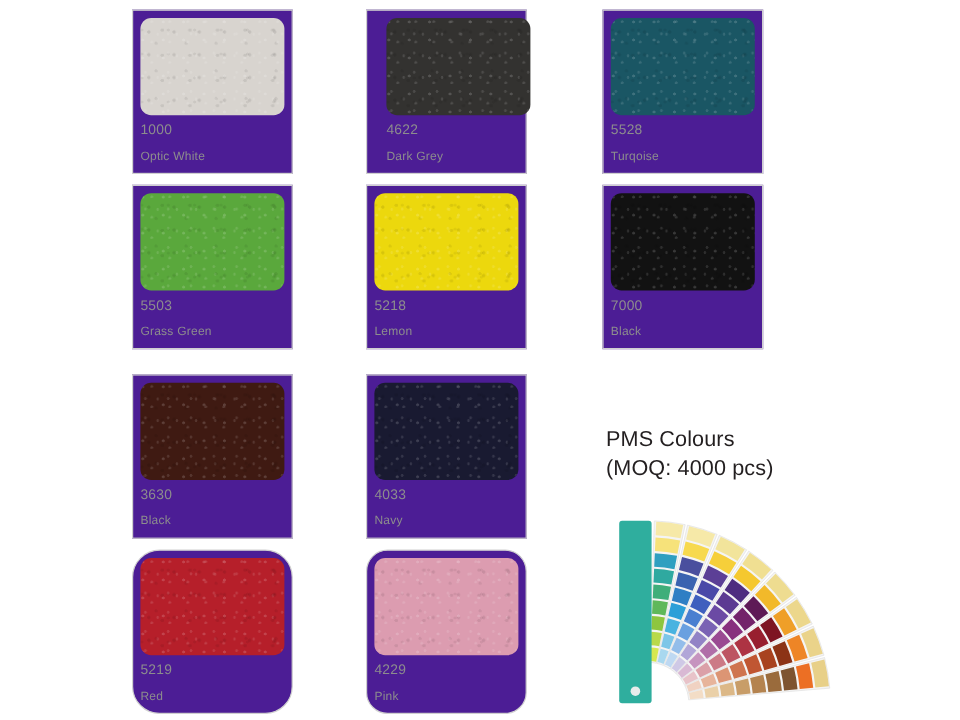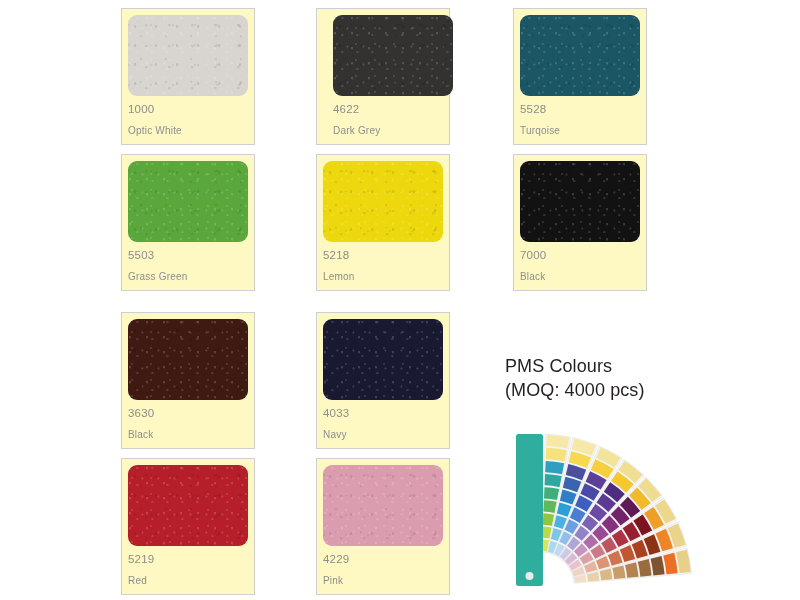--- a/index.html
+++ b/index.html
@@ -21,24 +21,23 @@
     top: 8px;
     width: 527px;
     height: 600px;
   }
 
   .swatch-card {
     position: absolute;
     width: 134px;
     height: 137px;
     border: 1px solid #cfcfcf;
-    background: #fef9c3;
+    background: #4c1d95;
     box-sizing: border-box;
     padding: 6px 6px 0 6px;
-    margin-left: 11px;
   }
 
   .chip {
     width: 120px;
     height: 81px;
     border-radius: 9px;
     position: relative;
     overflow: hidden;
   }
   .chip::after {
@@ -135,26 +134,26 @@
     <div class="swatch-card" style="left: 0px; top: 304px;">
       <div class="chip" style="background: rgb(63, 26, 18);"></div>
       <div class="code">3630</div>
       <div class="cname">Black</div>
     </div>
     <div class="swatch-card" style="left: 195px; top: 304px;">
       <div class="chip" style="background: rgb(25, 26, 49);"></div>
       <div class="code">4033</div>
       <div class="cname">Navy</div>
     </div>
-    <div class="swatch-card" style="left: 0px; top: 450px;">
+    <div class="swatch-card" style="left: 0px; top: 450px; border-radius: 23px;">
       <div class="chip" style="background: rgb(182, 31, 42);"></div>
       <div class="code">5219</div>
       <div class="cname">Red</div>
     </div>
-    <div class="swatch-card" style="left: 195px; top: 450px;">
+    <div class="swatch-card" style="left: 195px; top: 450px; border-radius: 18px;">
       <div class="chip" style="background: rgb(220, 156, 176);"></div>
       <div class="code">4229</div>
       <div class="cname">Pink</div>
     </div>
   </div>
 
 <div id="pms-block">
   <div class="pms-line">PMS Colours</div>
   <div class="pms-line">(MOQ: 4000 pcs)</div>
 </div>

